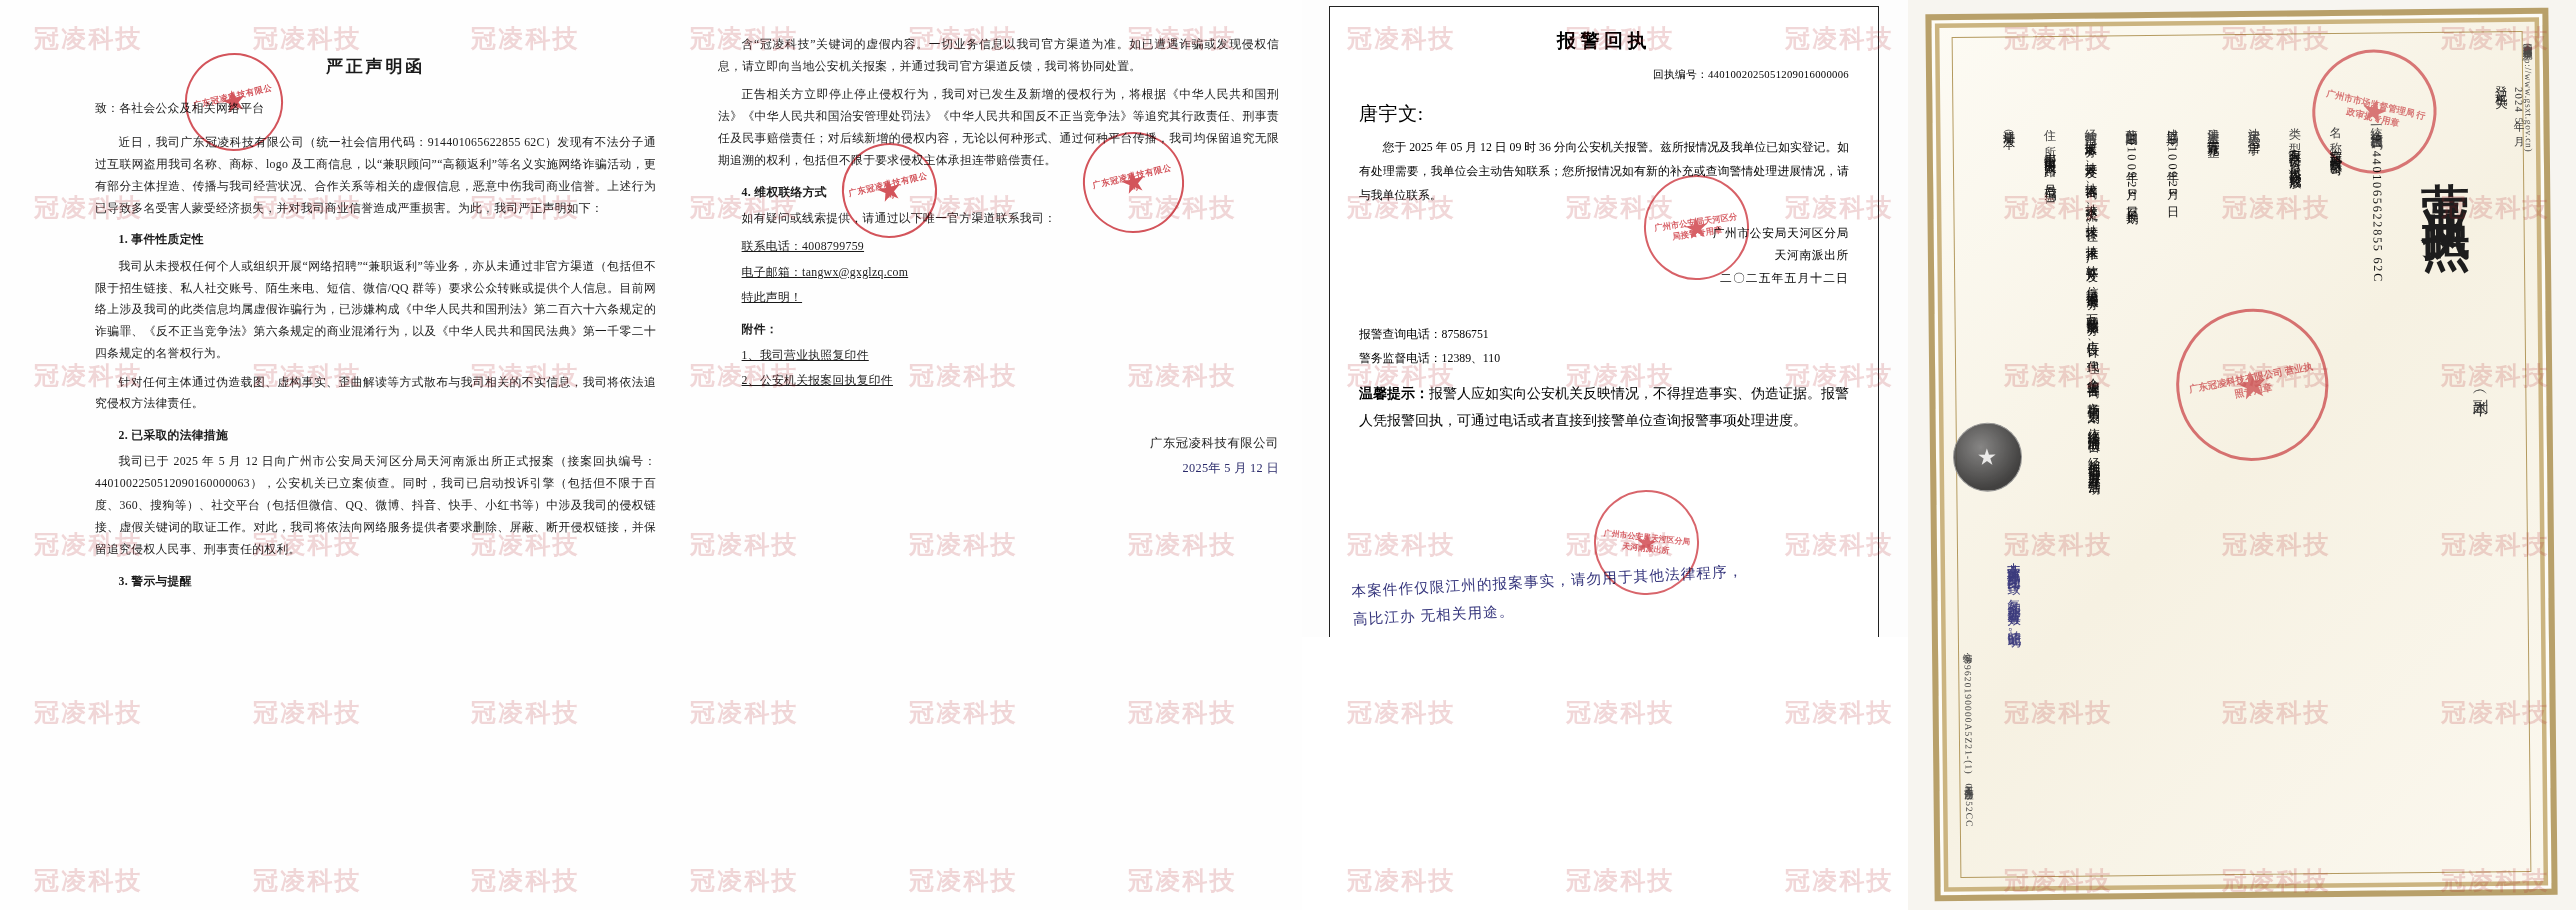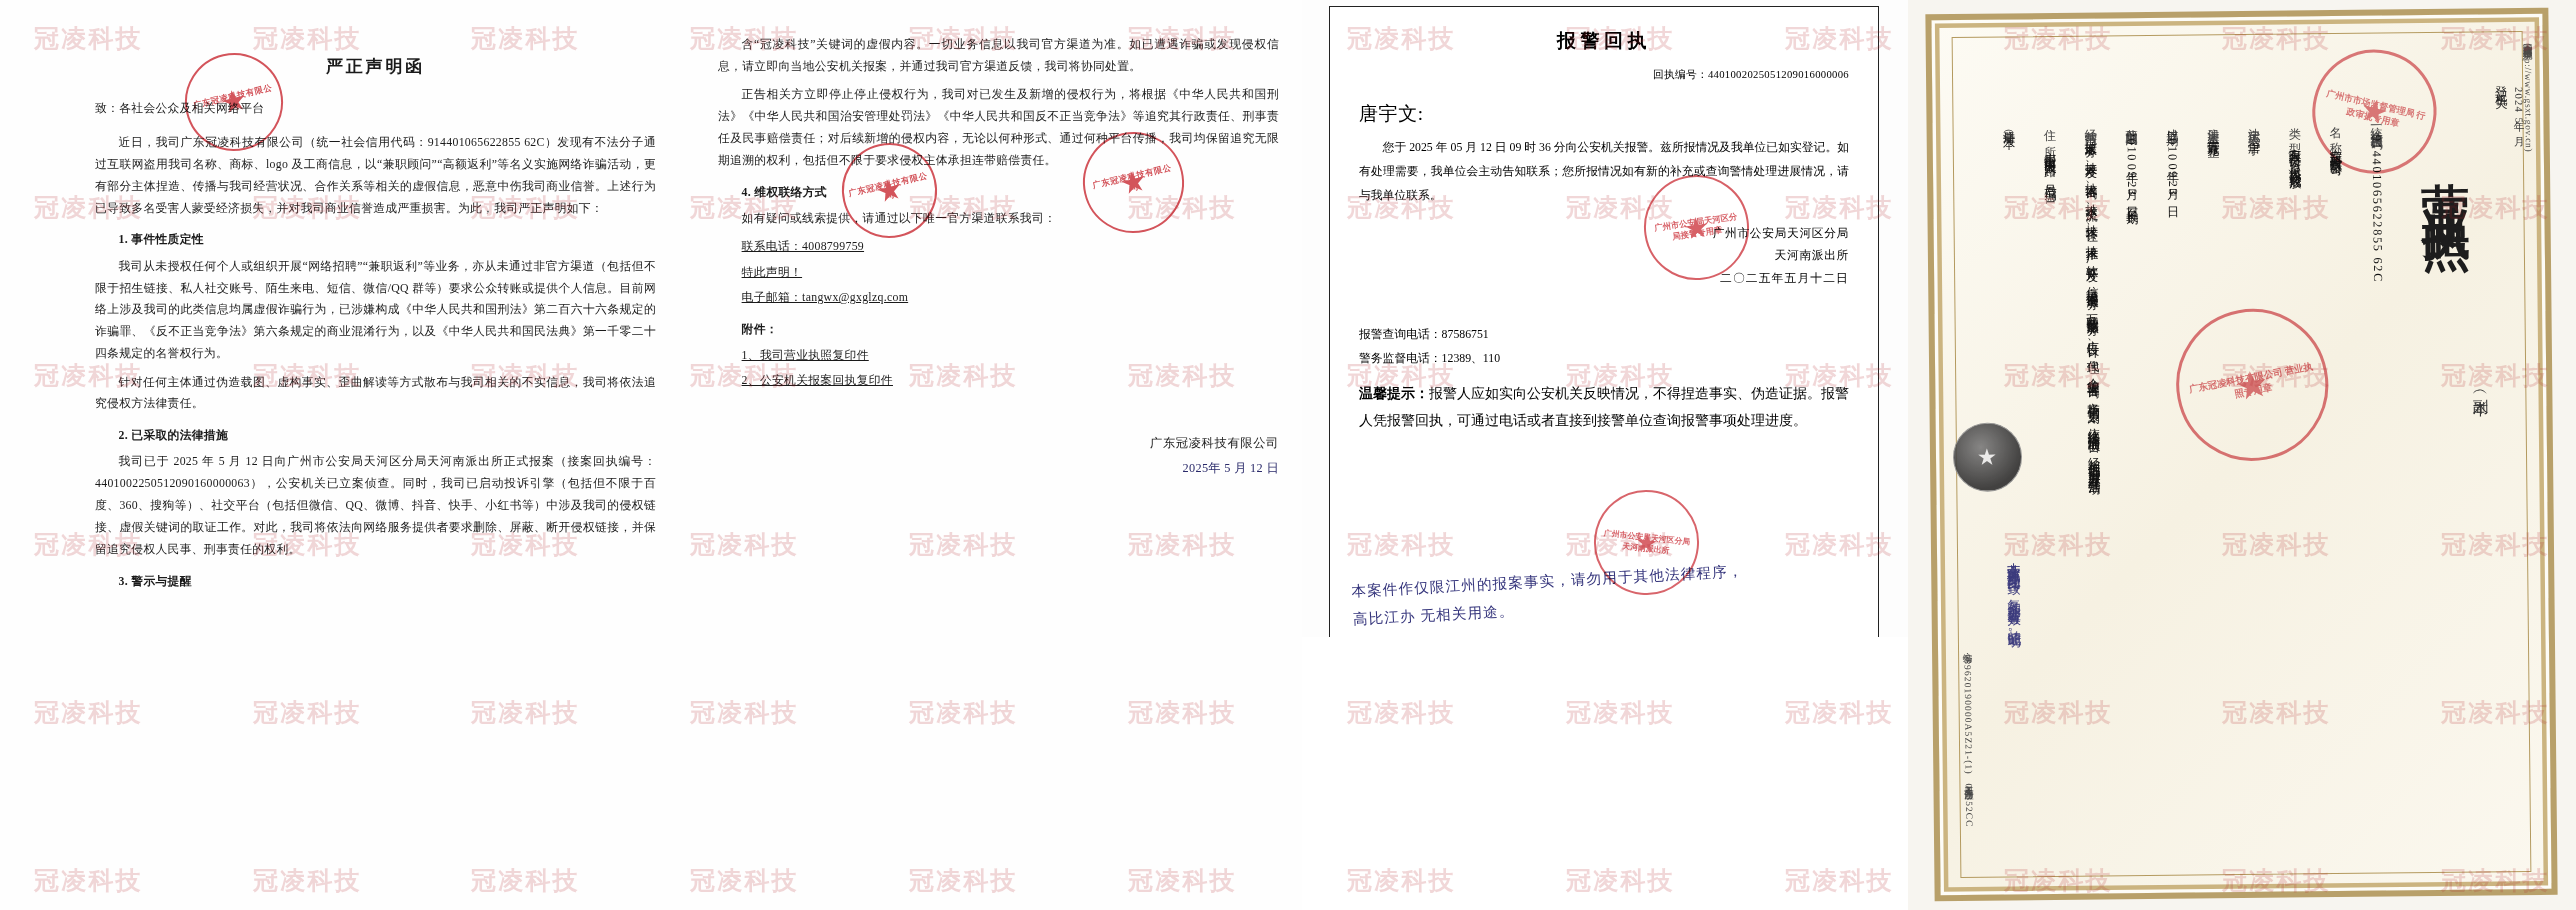--- a/index.html
+++ b/index.html
@@ -462,22 +462,22 @@
     </div>
 
     <div class="decl-col decl-col-right">
       <p class="decl-p">含“冠凌科技”关键词的虚假内容。一切业务信息以我司官方渠道为准。如已遭遇诈骗或发现侵权信息，请立即向当地公安机关报案，并通过我司官方渠道反馈，我司将协同处置。</p>
       <p class="decl-p">正告相关方立即停止停止侵权行为，我司对已发生及新增的侵权行为，将根据《中华人民共和国刑法》《中华人民共和国治安管理处罚法》《中华人民共和国反不正当竞争法》等追究其行政责任、刑事责任及民事赔偿责任；对后续新增的侵权内容，无论以何种形式、通过何种平台传播，我司均保留追究无限期追溯的权利，包括但不限于要求侵权主体承担连带赔偿责任。</p>
 
       <div class="decl-h">4. 维权联络方式</div>
       <p class="decl-p">如有疑问或线索提供，请通过以下唯一官方渠道联系我司：</p>
       <ul class="decl-list">
         <li>联系电话：4008799759</li>
+        <li>电子邮箱：tangwx@gxglzq.com</li>
         <li>特此声明！</li>
-        <li>电子邮箱：tangwx@gxglzq.com</li>
       </ul>
 
       <div class="decl-h">附件：</div>
       <ul class="decl-list">
         <li>1、我司营业执照复印件</li>
         <li>2、公安机关报案回执复印件</li>
       </ul>
 
       <div class="sign-block" style="position:static; text-align:right; margin-top:39px;">
         <div class="sign-company">广东冠凌科技有限公司</div>

